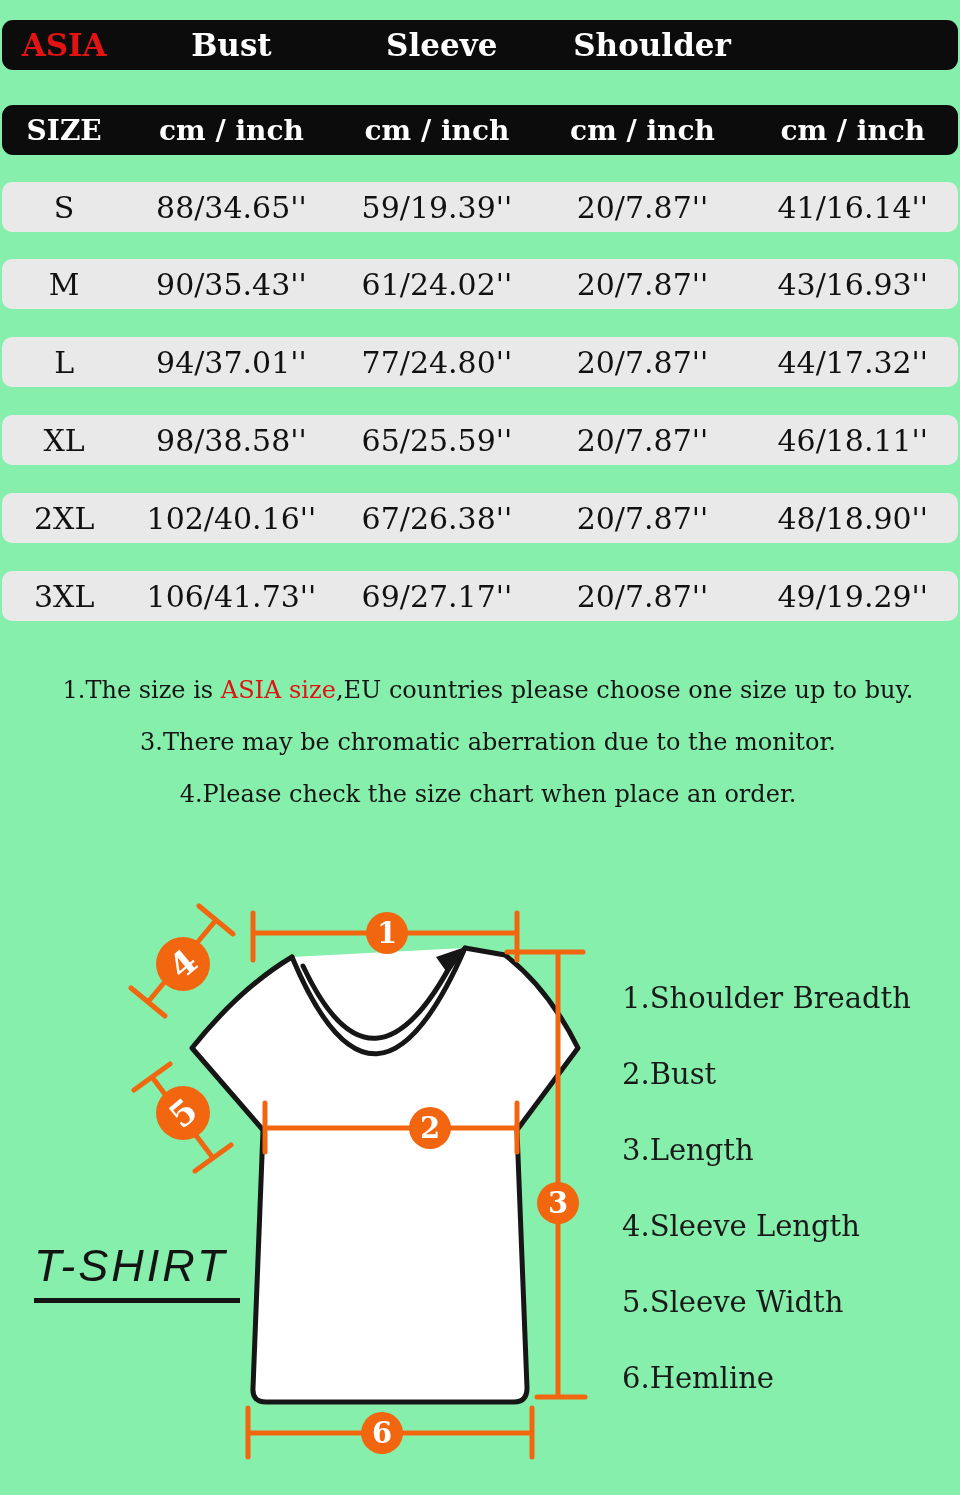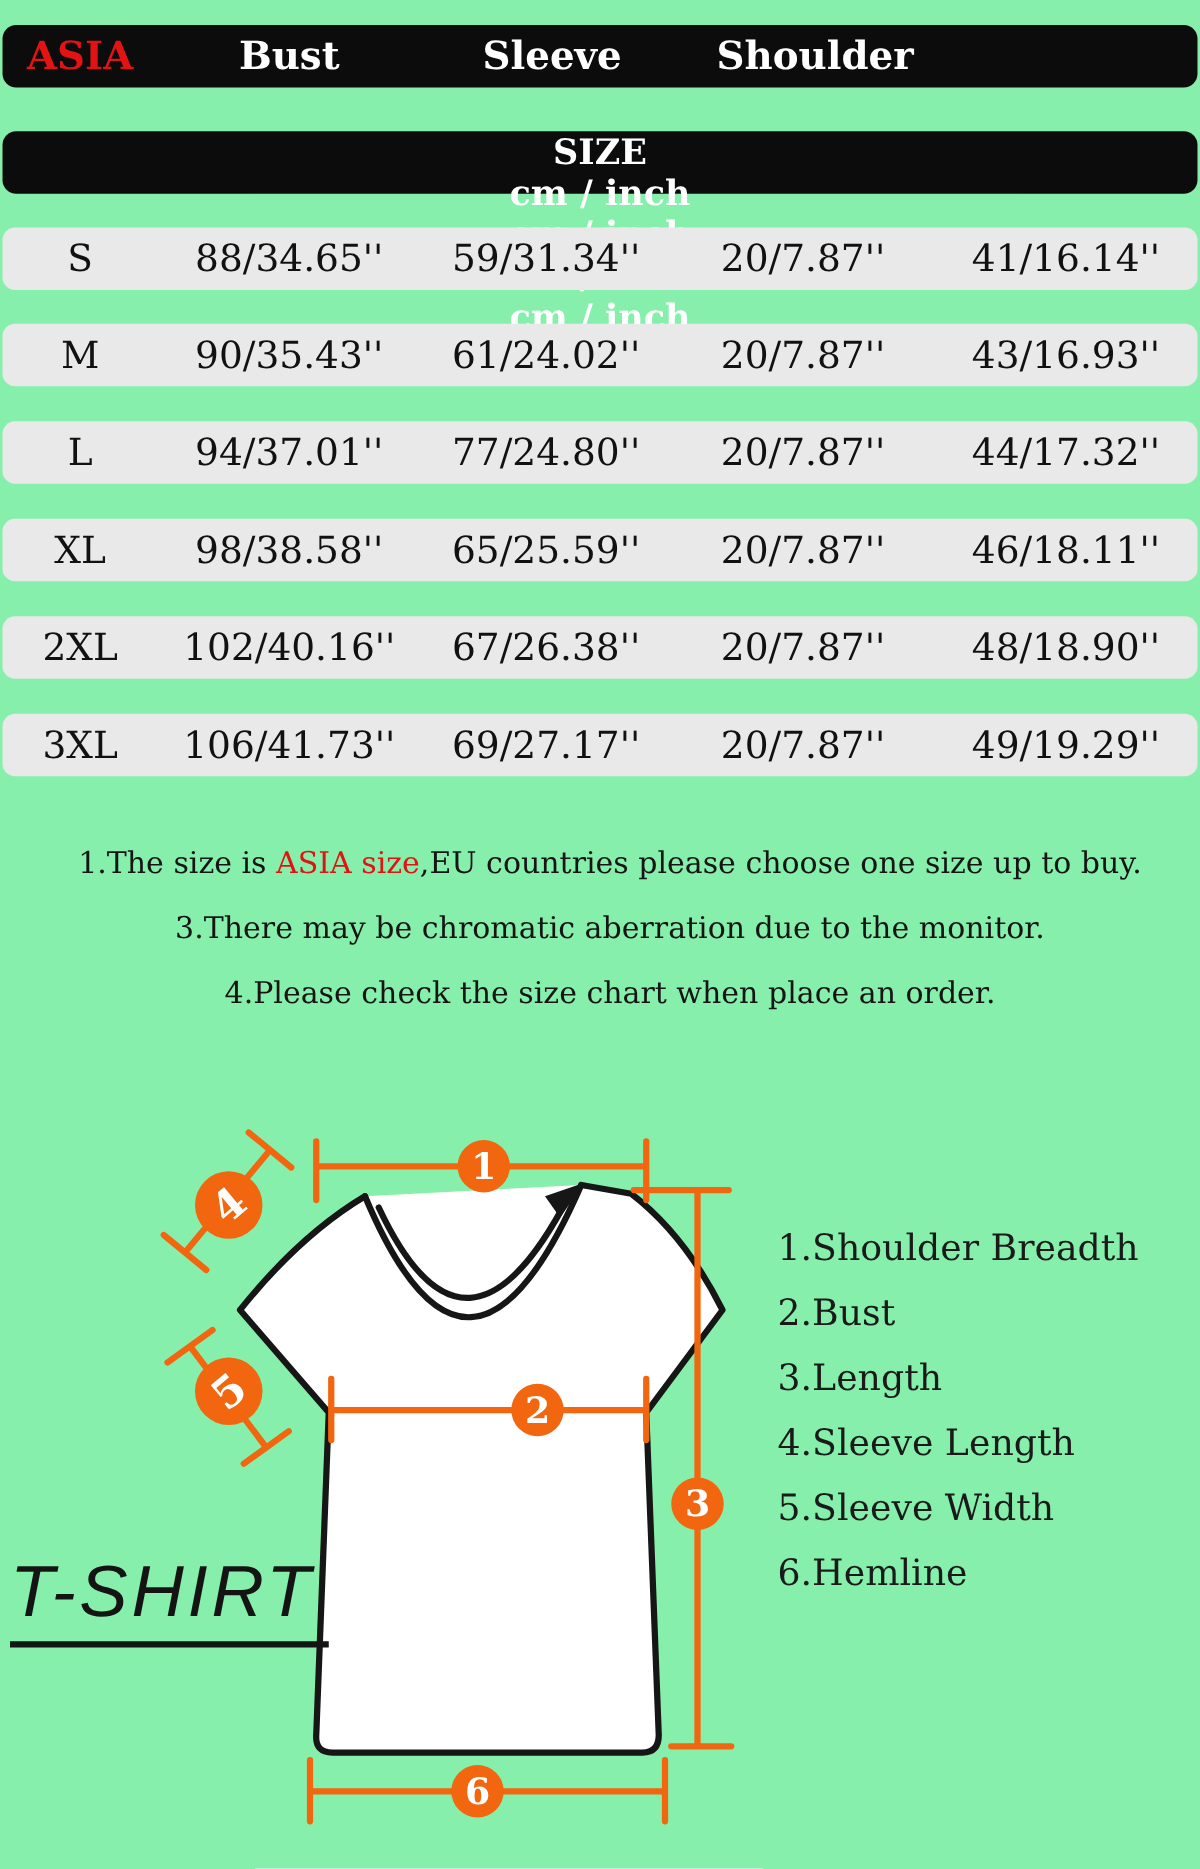--- a/index.html
+++ b/index.html
@@ -3,39 +3,39 @@
 <meta charset="utf-8">
 <style>
   html,body{margin:0;padding:0;background:#fff;}
   .page{position:relative;width:960px;height:1495px;background:#86efac;overflow:hidden;
         font-family:"DejaVu Serif", "Liberation Serif", serif;color:#141414;}
 
   
   .bar{position:absolute;left:2px;right:2px;height:50px;background:#0c0c0c;border-radius:11px;
        display:flex;align-items:center;color:#fff;}
   .bar1{top:20px;font-size:31px;font-weight:bold;}
-  .bar2{top:105px;font-size:28px;font-weight:bold;flex-direction:column;}
+  .bar2{top:105px;font-size:28px;font-weight:bold;}
   .row{position:absolute;left:2px;right:2px;height:50px;background:#e9e9e9;border-radius:10px;
        display:flex;align-items:center;font-size:30px;color:#111;}
   .r0{top:182px}.r1{top:259px}.r2{top:337px}.r3{top:415px}.r4{top:493px}.r5{top:571px}
   .c{text-align:center;}
   .c0{width:13%}.c1{width:22%}.c2{width:21%}.c3{width:22%}.c4{width:22%}
   .red{color:#e11313;}
 
   
   .notes{position:absolute;top:664px;left:16px;right:0;text-align:center;font-size:24px;color:#151515;}
   .note{margin:0;height:52px;line-height:52px;}
   .note .em{color:#e11313;}
 
   
   .diagram{position:absolute;left:0;top:900px;width:620px;height:595px;}
-  .legend{position:absolute;left:622px;top:983px;display:flex;flex-direction:column;row-gap:22px;
+  .legend{position:absolute;left:622px;top:983px;display:flex;flex-direction:column;row-gap:46px;
           font-size:29px;line-height:30px;color:#1a1a1a;}
-  .product-label{position:absolute;left:8px;top:1240px;font-family:"Liberation Sans",sans-serif;
-          font-style:italic;font-size:58px;letter-spacing:3px;color:#141414;
+  .product-label{position:absolute;left:34px;top:1240px;font-family:"Liberation Sans",sans-serif;
+          font-style:italic;font-size:45px;letter-spacing:3px;color:#141414;
           padding:0 12px 6px 0;border-bottom:5px solid #141414;}
 </style>
 </head>
 <body>
 
 <div class="page">
 
   <div class="bar bar1">
     <div class="c c0 red">ASIA</div>
     <div class="c c1">Bust</div>
@@ -47,21 +47,21 @@
     <div class="c c0">SIZE</div>
     <div class="c c1">cm / inch</div>
     <div class="c c2">cm / inch</div>
     <div class="c c3">cm / inch</div>
     <div class="c c4">cm / inch</div>
   </div>
 
   <div class="row r0">
     <div class="c c0">S</div>
     <div class="c c1">88/34.65''</div>
-    <div class="c c2">59/31.34''</div>
+    <div class="c c2">59/19.39''</div>
     <div class="c c3">20/7.87''</div>
     <div class="c c4">41/16.14''</div>
   </div>
   <div class="row r1">
     <div class="c c0">M</div>
     <div class="c c1">90/35.43''</div>
     <div class="c c2">61/24.02''</div>
     <div class="c c3">20/7.87''</div>
     <div class="c c4">43/16.93''</div>
   </div>

